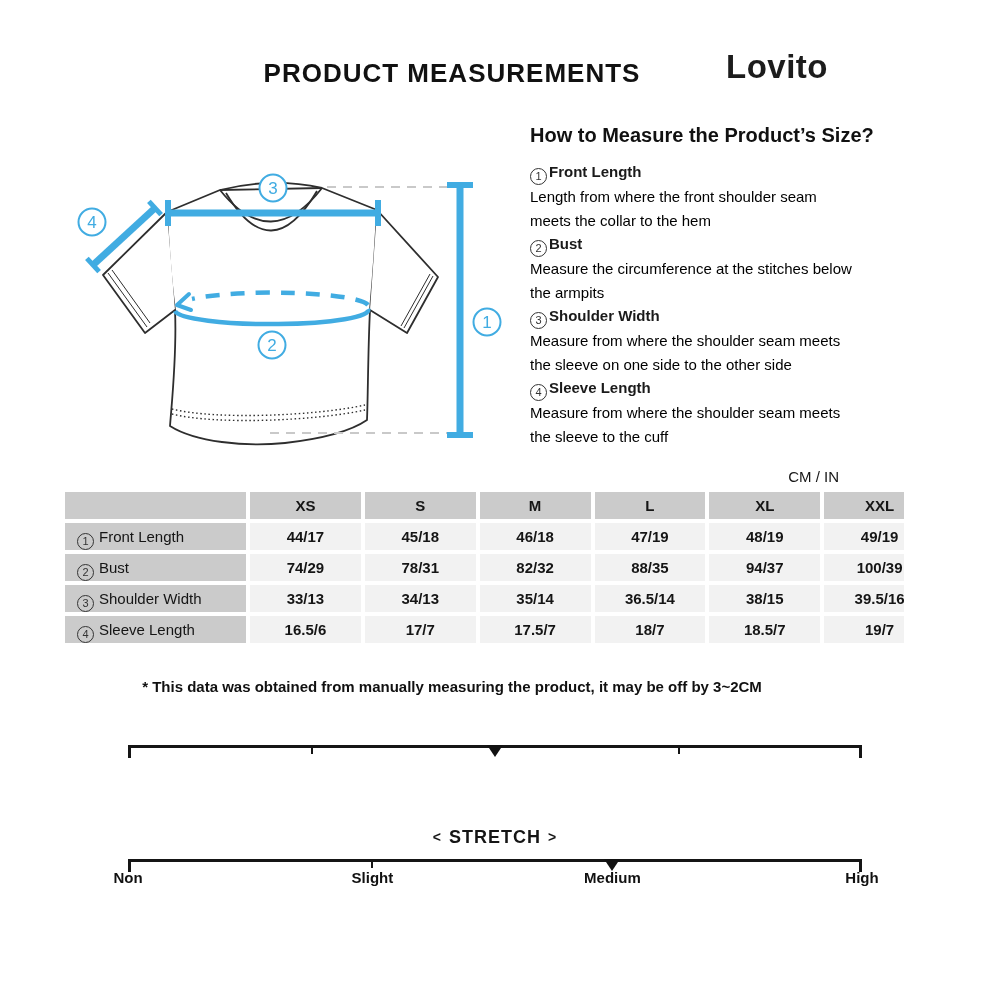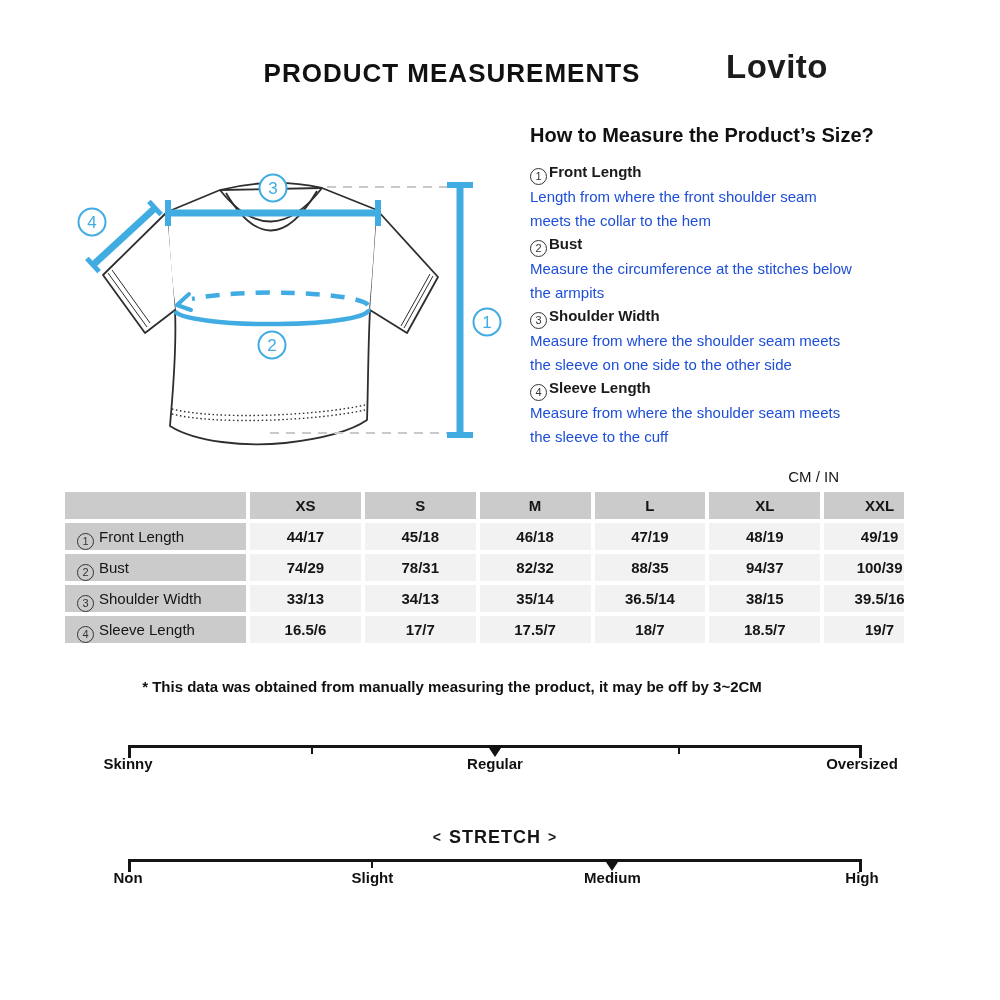--- a/index.html
+++ b/index.html
@@ -12,21 +12,21 @@
   .brand { position:absolute; right:76px; top:48px; font-size:33px; font-weight:bold;
            letter-spacing:0.5px; color:#1c1c1c; }
 
   
   .diagram { position:absolute; left:55px; top:148px; width:470px; height:330px; }
 
   
   .howto { position:absolute; left:530px; top:124px; width:462px; }
   .howto-h { font-size:20px; font-weight:bold; margin-bottom:13px; color:#111; }
   .term { font-size:15px; font-weight:bold; line-height:23.4px; color:#1a1a1a; }
-  .desc { font-size:15px; line-height:23.4px; color:#1d4ed8; }
+  .desc { font-size:15px; line-height:23.4px; color:#000000; }
   .circ { display:inline-flex; align-items:center; justify-content:center;
           width:17px; height:17px; border:1.2px solid #333; border-radius:50%;
           font-size:11px; font-weight:normal; vertical-align:-3px; margin-right:2px; color:#333; }
 
   
   .units { position:absolute; right:65px; top:468px; font-size:15px; font-weight:normal; }
 
   
   .table { position:absolute; left:65px; top:492px; width:870px;
            display:grid; grid-template-columns:181px repeat(6,1fr); gap:4px; }
@@ -206,25 +206,20 @@
   <div class="footnote">* This data was obtained from manually measuring the product, it may be off by 3~2CM</div>
 
   <div class="slider" style="top:734px">
     <div class="scale">
       <div class="tick-end" style="left:0"></div>
       <div class="tick-end" style="right:0"></div>
       <div class="tick-mid" style="left:25%"></div>
       <div class="tick-mid" style="left:75%"></div>
       <div class="marker" style="left:50%"></div>
     </div>
-    <div class="slabels">
-      <span style="left:0%">Skinny</span>
-      <span style="left:50%">Regular</span>
-      <span style="left:100%">Oversized</span>
-    </div>
   </div>
 
   <div class="slider" style="top:827px">
     <div class="s-title">
       <span class="chev">&lt;</span><span>STRETCH</span><span class="chev">&gt;</span>
     </div>
     <div class="scale">
       <div class="tick-end" style="left:0"></div>
       <div class="tick-end" style="right:0"></div>
       <div class="tick-mid" style="left:33.3%"></div>

